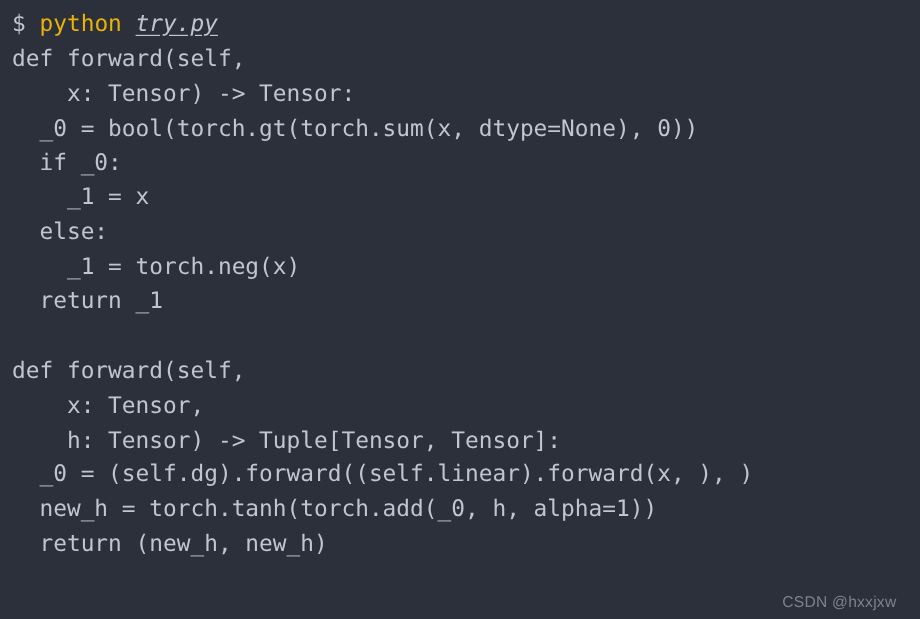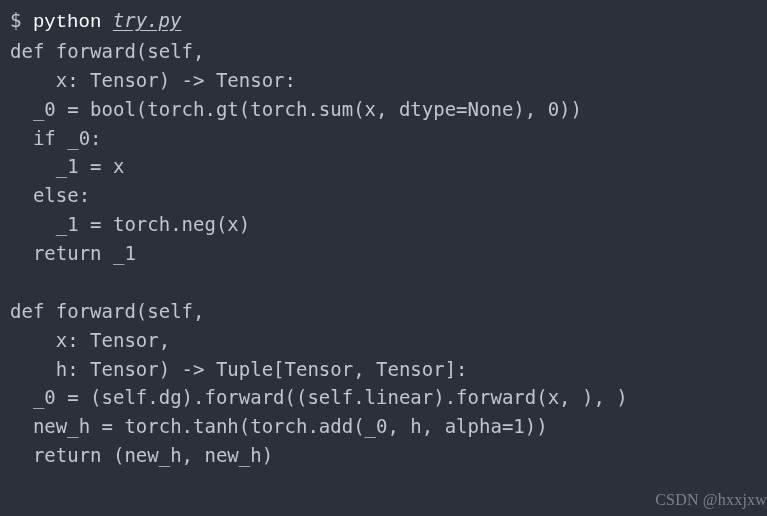--- a/index.html
+++ b/index.html
@@ -11,34 +11,34 @@
     line-height: 1.52;
     color: #c0c5ce;
     padding: 6px 10px 10px 10px;
     position: relative;
   }
   pre {
     white-space: pre;
     font-family: inherit;
   }
   .prompt { color: #c0c5ce; }
-  .cmd-py { color: #ffffff; font-family: Liberation Mono, monospace; }
+  .cmd-py { color: #eab308; }
   .cmd-file {
     color: #c0c5ce;
     text-decoration: underline;
     text-underline-offset: 3px;
     font-style: italic;
   }
   .watermark {
     position: absolute;
-    right: 0;
+    right: 20px;
     bottom: 4px;
-    font-size: 16px;
+    font-size: 13px;
     color: #7d828c;
-    font-family: Liberation Serif, serif;
+    font-family: Liberation Sans, sans-serif;
     letter-spacing: 0.2px;
   }
 </style>
 </head>
 <body>
 
 <pre><span class="prompt">$</span> <span class="cmd-py">python</span> <span class="cmd-file">try.py</span>
 <span>def forward(self,
     x: Tensor) -&gt; Tensor:
   _0 = bool(torch.gt(torch.sum(x, dtype=None), 0))

